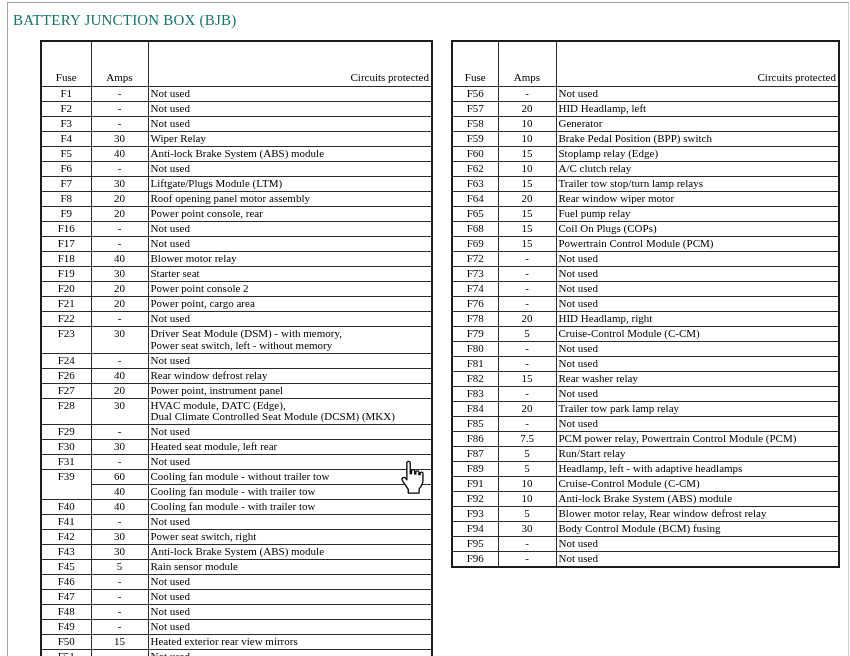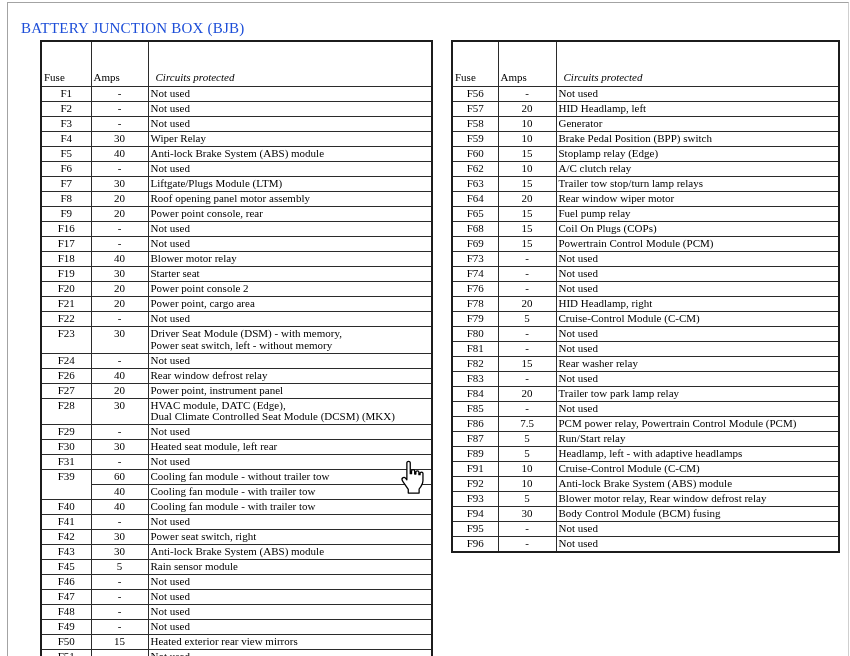--- a/index.html
+++ b/index.html
@@ -12,22 +12,22 @@
   }
   .page-frame {
     position:absolute; left:7px; top:2px; right:1px; bottom:0;
     border-top:1px solid #a3a3a3;
     border-left:1px solid #a3a3a3;
     border-right:1px solid #cfcfcf;
     pointer-events:none;
   }
   .page-title {
     position:absolute; left:9px; top:7px;
-    font-size:15px; line-height:18px; color:#1d4ed8;
-    letter-spacing:0.2px; font-weight:normal; margin:12px;
+    font-size:15px; line-height:18px; color:#0f766e;
+    letter-spacing:0.2px; font-weight:normal; margin:4px;
   }
   .table-wrap { position:absolute; top:40px; }
   .table-wrap.left  { left:40px;  width:393px; }
   .table-wrap.right { left:451px; width:389px; }
   table.fuse-table {
     width:100%;
     border-collapse:collapse;
     table-layout:fixed;
     border:2px solid #1c1c1c;
   }
@@ -39,23 +39,23 @@
     vertical-align:top;
     color:#000;
     overflow:hidden;
     word-wrap:break-word;
   }
   table.fuse-table th {
     font-weight:normal;
     height:40px;
     vertical-align:bottom;
     padding-bottom:3px;
-    text-align:left;
-  }
-  table.fuse-table th.circuits-h { text-align:left; padding-left:7px;font-style:italic; }
+    text-align:center;
+  }
+  table.fuse-table th.circuits-h { text-align:right; padding-left:7px; }
   td.fuse-cell, td.amps-cell { text-align:center; }
   td.circuits-cell { text-align:left; padding-left:7px; }
   .cursor {
     position:absolute; left:398px; top:460px;
     width:28px; height:37px;
     pointer-events:none;
   }
 </style>
 </head>
 <body>
@@ -331,20 +331,25 @@
           <td class="fuse-cell" rowspan="1">F68</td>
           <td class="amps-cell">15</td>
           <td class="circuits-cell">Coil On Plugs (COPs)</td>
         </tr>
         <tr>
           <td class="fuse-cell" rowspan="1">F69</td>
           <td class="amps-cell">15</td>
           <td class="circuits-cell">Powertrain Control Module (PCM)</td>
         </tr>
         <tr>
+          <td class="fuse-cell" rowspan="1">F72</td>
+          <td class="amps-cell">-</td>
+          <td class="circuits-cell">Not used</td>
+        </tr>
+        <tr>
           <td class="fuse-cell" rowspan="1">F73</td>
           <td class="amps-cell">-</td>
           <td class="circuits-cell">Not used</td>
         </tr>
         <tr>
           <td class="fuse-cell" rowspan="1">F74</td>
           <td class="amps-cell">-</td>
           <td class="circuits-cell">Not used</td>
         </tr>
         <tr>

